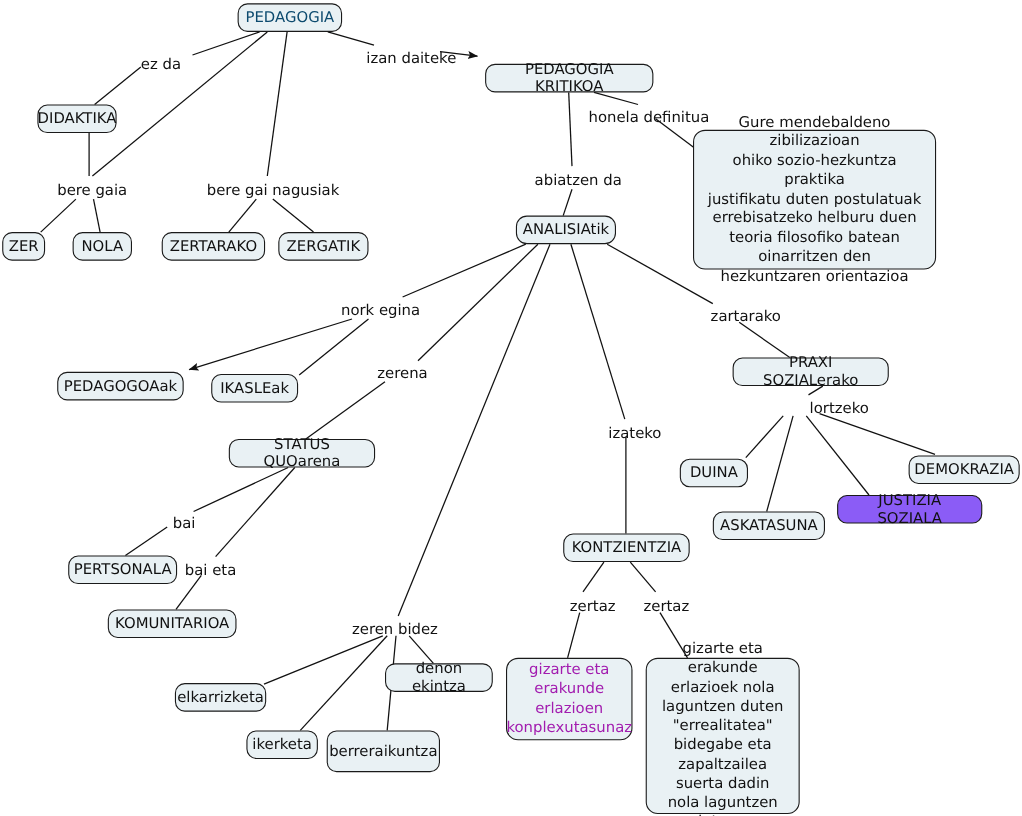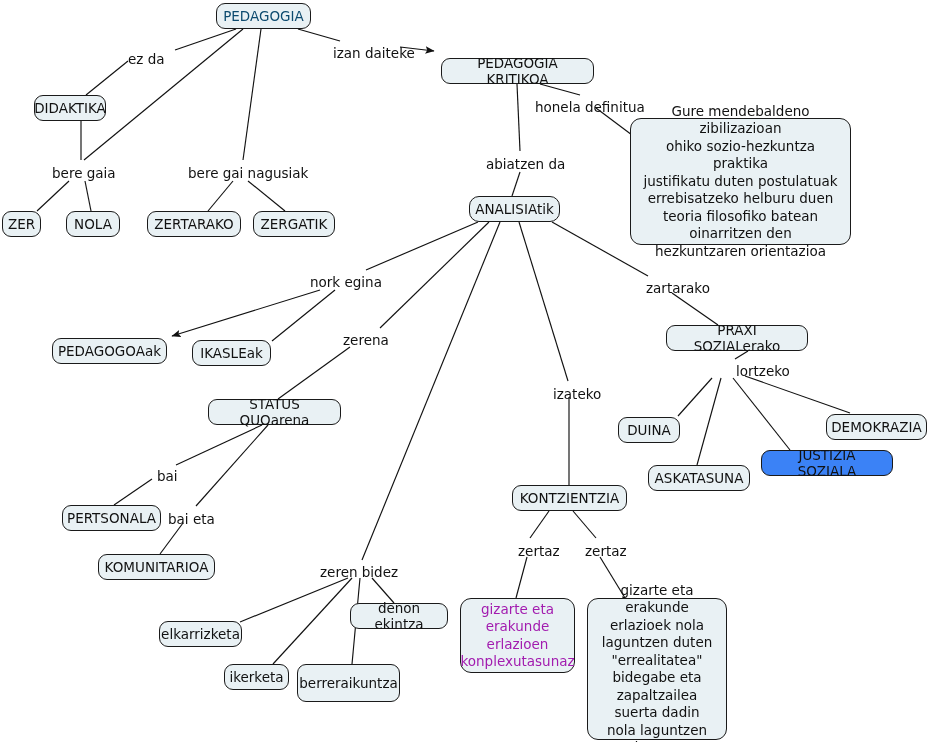--- a/index.html
+++ b/index.html
@@ -149,21 +149,21 @@
 laguntzen duten
 "errealitatea"
 bidegabe eta
 zapaltzailea
 suerta dadin
 nola laguntzen
 dutenaz</div>
       <div class="node" style="left: 666px; top: 325px; width: 142px; height: 26px; background: rgb(233, 241, 244); border-color: rgb(26, 26, 26); color: rgb(17, 17, 17);">PRAXI SOZIALerako</div>
       <div class="node" style="left: 618px; top: 417px; width: 62px; height: 26px; background: rgb(233, 241, 244); border-color: rgb(26, 26, 26); color: rgb(17, 17, 17);">DUINA</div>
       <div class="node" style="left: 648px; top: 465px; width: 102px; height: 26px; background: rgb(233, 241, 244); border-color: rgb(26, 26, 26); color: rgb(17, 17, 17);">ASKATASUNA</div>
-      <div class="node" style="left: 761px; top: 450px; width: 132px; height: 26px; background: #3b82f6; border-color: rgb(26, 26, 26); color: rgb(17, 17, 17);">JUSTIZIA SOZIALA</div>
+      <div class="node" style="left: 761px; top: 450px; width: 132px; height: 26px; background: #8b5cf6; border-color: rgb(26, 26, 26); color: rgb(17, 17, 17);">JUSTIZIA SOZIALA</div>
       <div class="node" style="left: 826px; top: 414px; width: 101px; height: 26px; background: rgb(233, 241, 244); border-color: rgb(26, 26, 26); color: rgb(17, 17, 17);">DEMOKRAZIA</div>
     </div>
   <div id="labels">
       <div class="link-label" style="left: 128px; top: 52px; color: rgb(17, 17, 17);">ez da</div>
       <div class="link-label" style="left: 333px; top: 46px; color: rgb(17, 17, 17);">izan daiteke</div>
       <div class="link-label" style="left: 52px; top: 166px; color: rgb(17, 17, 17);">bere gaia</div>
       <div class="link-label" style="left: 188px; top: 166px; color: rgb(17, 17, 17);">bere gai nagusiak</div>
       <div class="link-label" style="left: 535px; top: 100px; color: rgb(17, 17, 17);">honela definitua</div>
       <div class="link-label" style="left: 486px; top: 157px; color: rgb(17, 17, 17);">abiatzen da</div>
       <div class="link-label" style="left: 310px; top: 275px; color: rgb(17, 17, 17);">nork egina</div>

